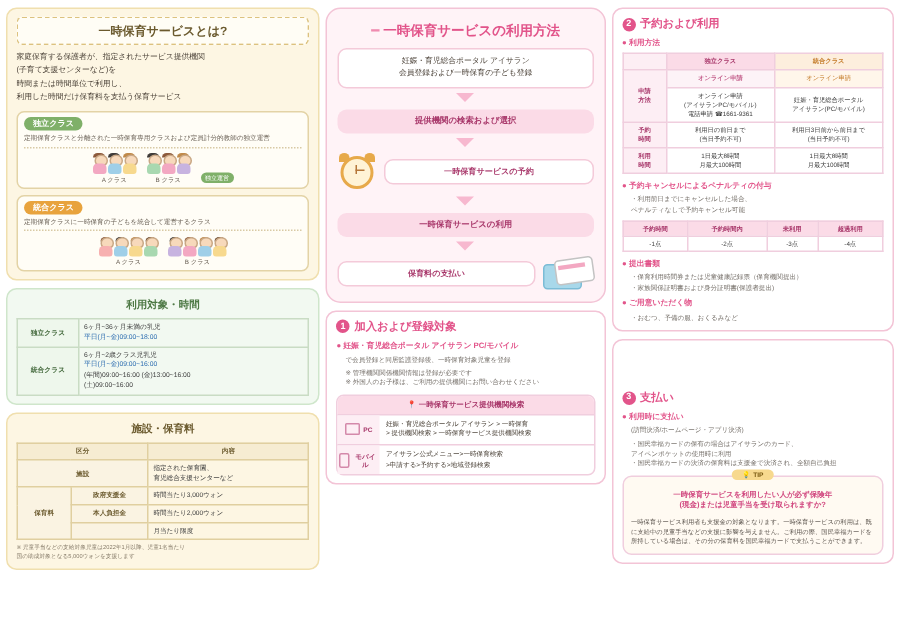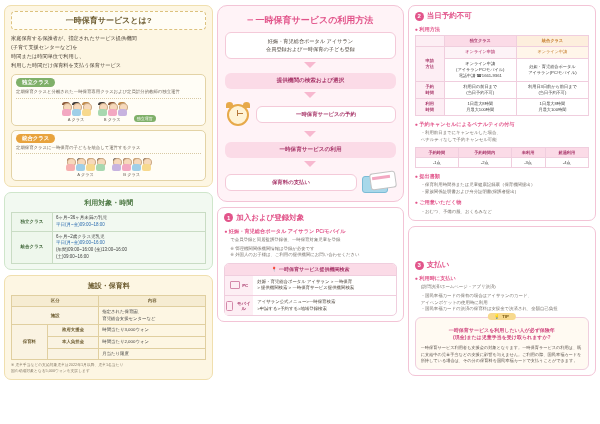--- a/index.html
+++ b/index.html
@@ -401,21 +401,21 @@
       </div>
     </div>
 
   </div>
 
   <div class="col col3">
 
     <div class="card c3-top">
       <div class="card-title">
         <span class="num-badge" style="background:#e2548a">2</span>
-        <span>当日予約不可</span>
+        <span>予約および利用</span>
       </div>
 
       <div class="bullet">
         <span class="dot">●</span>
         <span class="hl-pink">利用方法</span>
       </div>
 
       <table class="tblp">
         <tbody>
             <tr>

